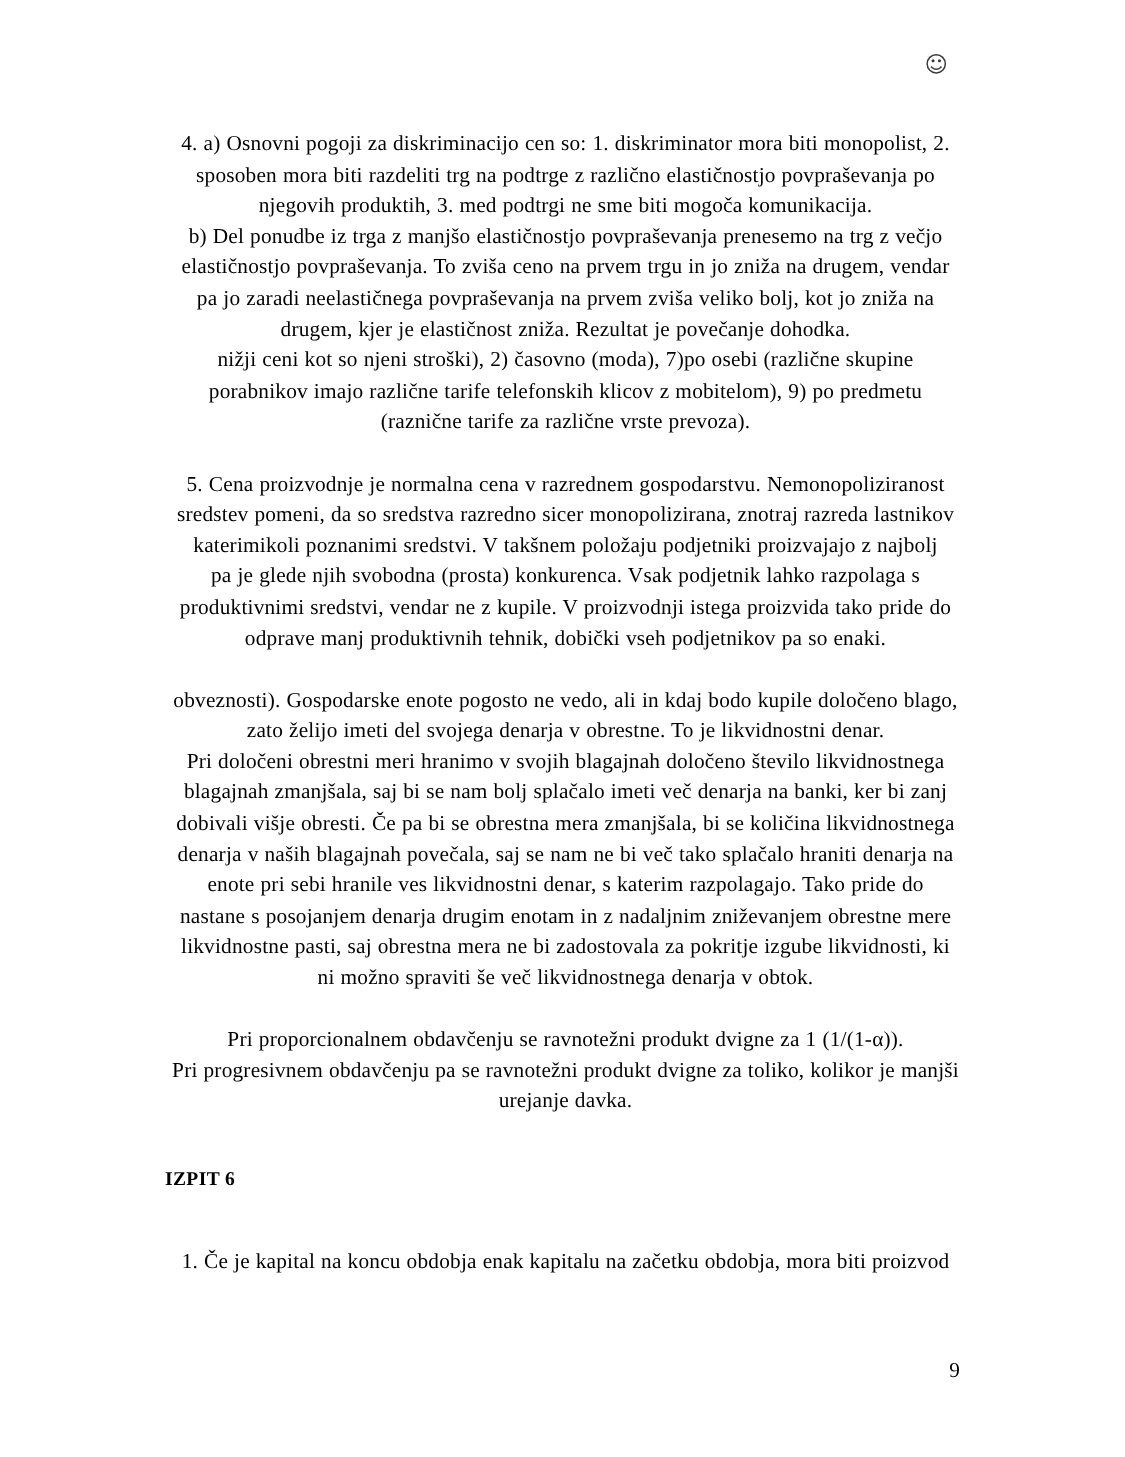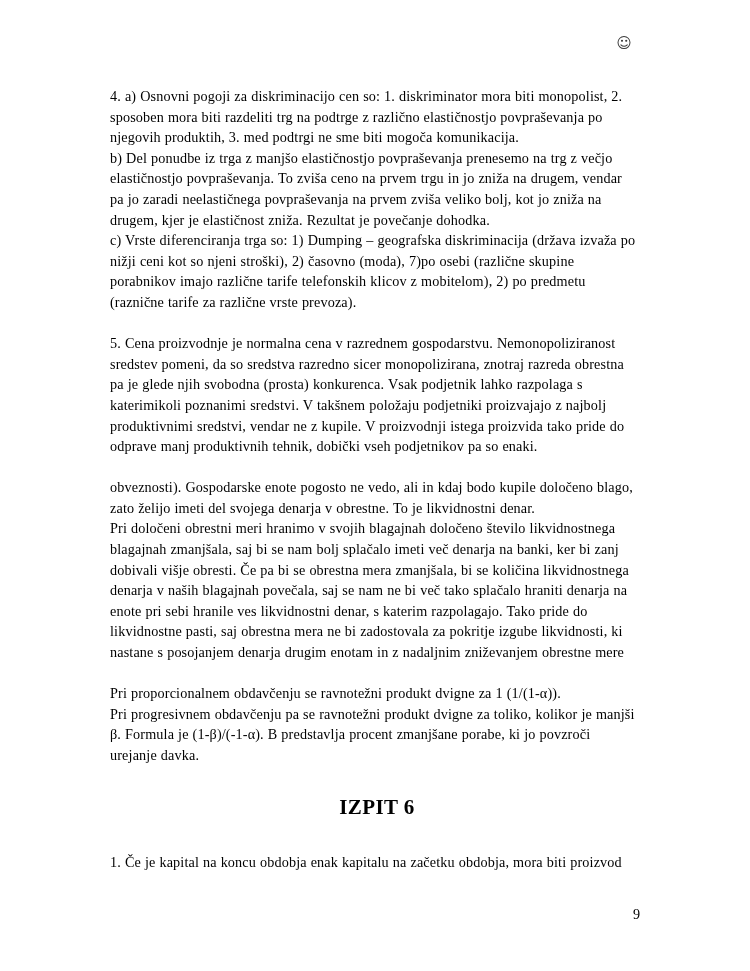--- a/index.html
+++ b/index.html
@@ -53,26 +53,26 @@
     line-height: 20.6px;
     text-align: left;
     margin: 0 0 20.6px 0;
     letter-spacing: 0.01em;
     word-spacing: 0.02em;
   }
   .para:last-child { margin-bottom: 0; }
 
   .para .ln {
     display: block;
+    text-align: center;
   }
 
   
   .exam-heading {
-    text-align: center;
-    font-size: 21px;
+    font-size: 13px;
     line-height: 22px;
     font-weight: bold;
     margin: 30px 0 34px 0;
     letter-spacing: 0.02em;
   }
   .exam-heading-inner {
     display: inline-block;
   }
 
   
@@ -97,51 +97,50 @@
   <div class="content">
 
     <div class="para">
       <span class="ln">4. a) Osnovni pogoji za diskriminacijo cen so: 1. diskriminator mora biti monopolist, 2.</span>
       <span class="ln">sposoben mora biti razdeliti trg na podtrge z različno elastičnostjo povpraševanja po</span>
       <span class="ln">njegovih produktih, 3. med podtrgi ne sme biti mogoča komunikacija.</span>
       <span class="ln">b) Del ponudbe iz trga z manjšo elastičnostjo povpraševanja prenesemo na trg z večjo</span>
       <span class="ln">elastičnostjo povpraševanja. To zviša ceno na prvem trgu in jo zniža na drugem, vendar</span>
       <span class="ln">pa jo zaradi neelastičnega povpraševanja na prvem zviša veliko bolj, kot jo zniža na</span>
       <span class="ln">drugem, kjer je elastičnost zniža. Rezultat je povečanje dohodka.</span>
-      <span class="ln">c) Vrste diferenciranja trga so: 1) Dumping – geografska diskriminacija (država izvaža po</span>
       <span class="ln">nižji ceni kot so njeni stroški), 2) časovno (moda), 7)po osebi (različne skupine</span>
-      <span class="ln">porabnikov imajo različne tarife telefonskih klicov z mobitelom), 2) po predmetu</span>
+      <span class="ln">porabnikov imajo različne tarife telefonskih klicov z mobitelom), 9) po predmetu</span>
       <span class="ln">(raznične tarife za različne vrste prevoza).</span>
     </div>
 
     <div class="para">
       <span class="ln">5. Cena proizvodnje je normalna cena v razrednem gospodarstvu. Nemonopoliziranost</span>
-      <span class="ln">sredstev pomeni, da so sredstva razredno sicer monopolizirana, znotraj razreda obrestna</span>
+      <span class="ln">sredstev pomeni, da so sredstva razredno sicer monopolizirana, znotraj razreda lastnikov</span>
+      <span class="ln">katerimikoli poznanimi sredstvi. V takšnem položaju podjetniki proizvajajo z najbolj</span>
       <span class="ln">pa je glede njih svobodna (prosta) konkurenca. Vsak podjetnik lahko razpolaga s</span>
-      <span class="ln">katerimikoli poznanimi sredstvi. V takšnem položaju podjetniki proizvajajo z najbolj</span>
       <span class="ln">produktivnimi sredstvi, vendar ne z kupile. V proizvodnji istega proizvida tako pride do</span>
       <span class="ln">odprave manj produktivnih tehnik, dobički vseh podjetnikov pa so enaki.</span>
     </div>
 
     <div class="para">
       <span class="ln">obveznosti). Gospodarske enote pogosto ne vedo, ali in kdaj bodo kupile določeno blago,</span>
       <span class="ln">zato želijo imeti del svojega denarja v obrestne. To je likvidnostni denar.</span>
       <span class="ln">Pri določeni obrestni meri hranimo v svojih blagajnah določeno število likvidnostnega</span>
       <span class="ln">blagajnah zmanjšala, saj bi se nam bolj splačalo imeti več denarja na banki, ker bi zanj</span>
       <span class="ln">dobivali višje obresti. Če pa bi se obrestna mera zmanjšala, bi se količina likvidnostnega</span>
       <span class="ln">denarja v naših blagajnah povečala, saj se nam ne bi več tako splačalo hraniti denarja na</span>
       <span class="ln">enote pri sebi hranile ves likvidnostni denar, s katerim razpolagajo. Tako pride do</span>
+      <span class="ln">nastane s posojanjem denarja drugim enotam in z nadaljnim zniževanjem obrestne mere</span>
       <span class="ln">likvidnostne pasti, saj obrestna mera ne bi zadostovala za pokritje izgube likvidnosti, ki</span>
-      <span class="ln">nastane s posojanjem denarja drugim enotam in z nadaljnim zniževanjem obrestne mere</span>
+      <span class="ln">ni možno spraviti še več likvidnostnega denarja v obtok.</span>
     </div>
 
     <div class="para">
       <span class="ln">Pri proporcionalnem obdavčenju se ravnotežni produkt dvigne za 1 (1/(1-α)).</span>
       <span class="ln">Pri progresivnem obdavčenju pa se ravnotežni produkt dvigne za toliko, kolikor je manjši</span>
-      <span class="ln">β. Formula je (1-β)/(-1-α). B predstavlja procent zmanjšane porabe, ki jo povzroči</span>
       <span class="ln">urejanje davka.</span>
     </div>
 
     <div class="exam-heading">
       <span class="exam-heading-inner">IZPIT 6</span>
     </div>
 
     <div class="para">
       <span class="ln">1. Če je kapital na koncu obdobja enak kapitalu na začetku obdobja, mora biti proizvod</span>
 

